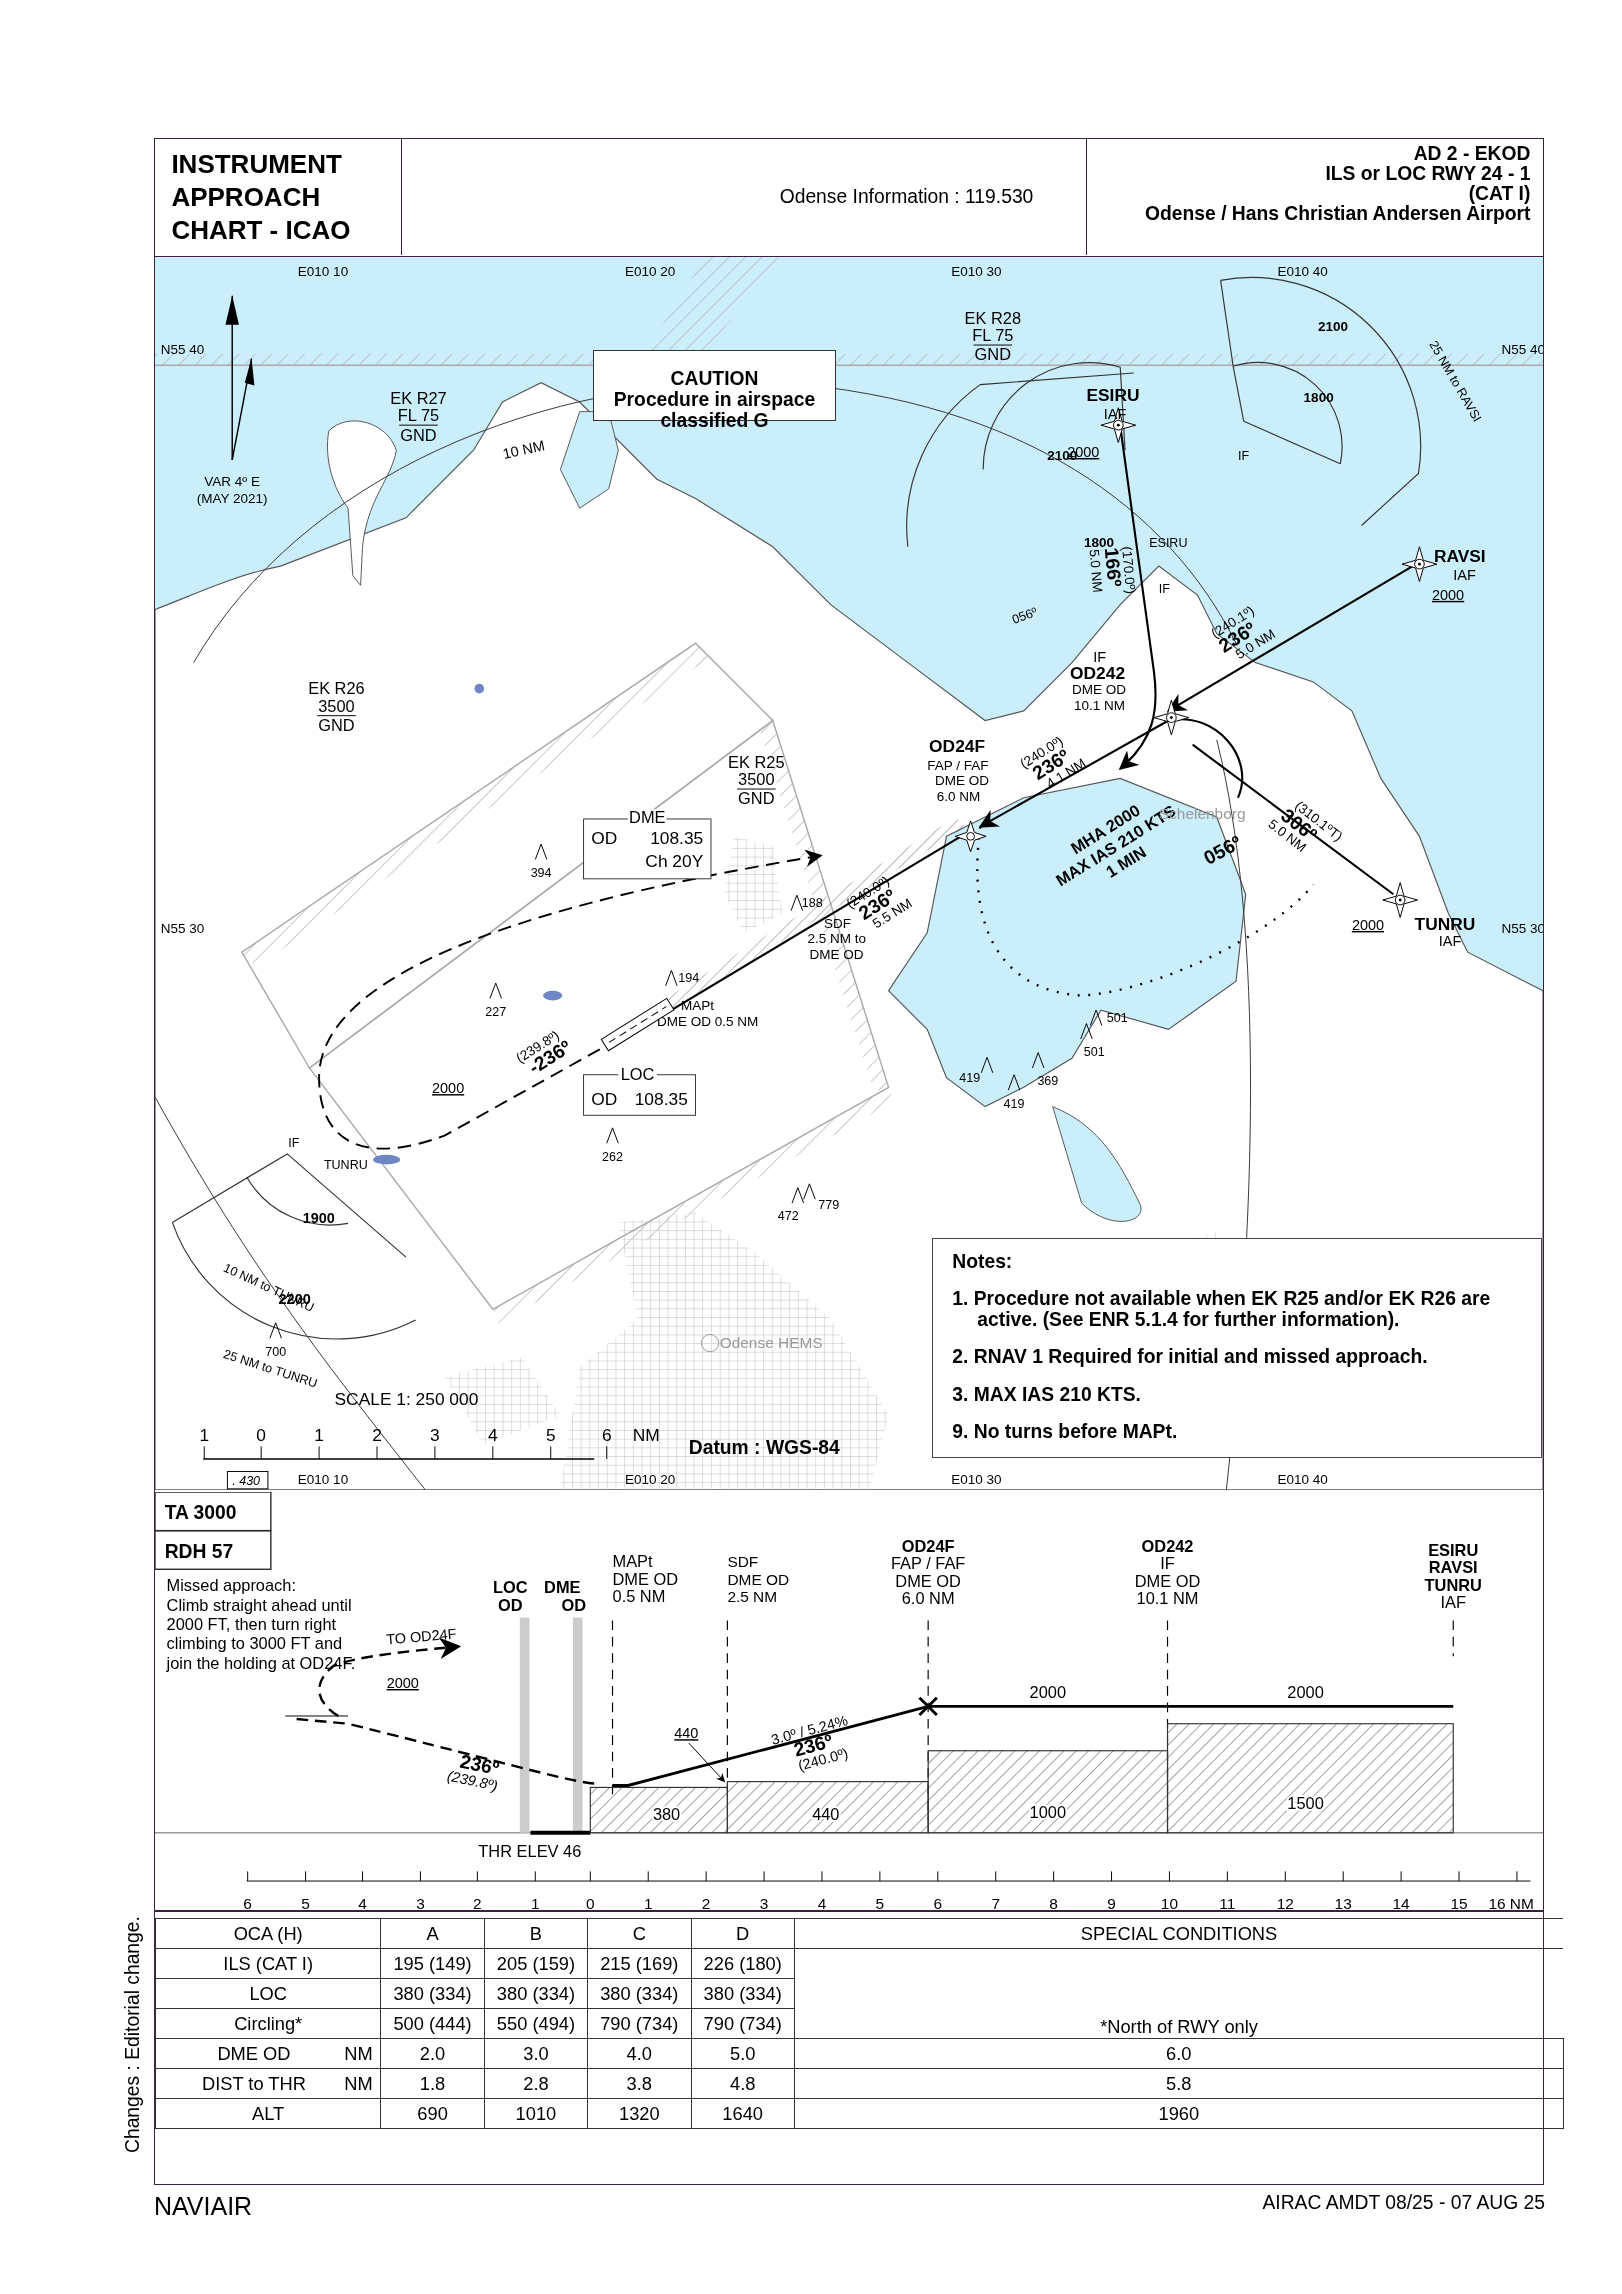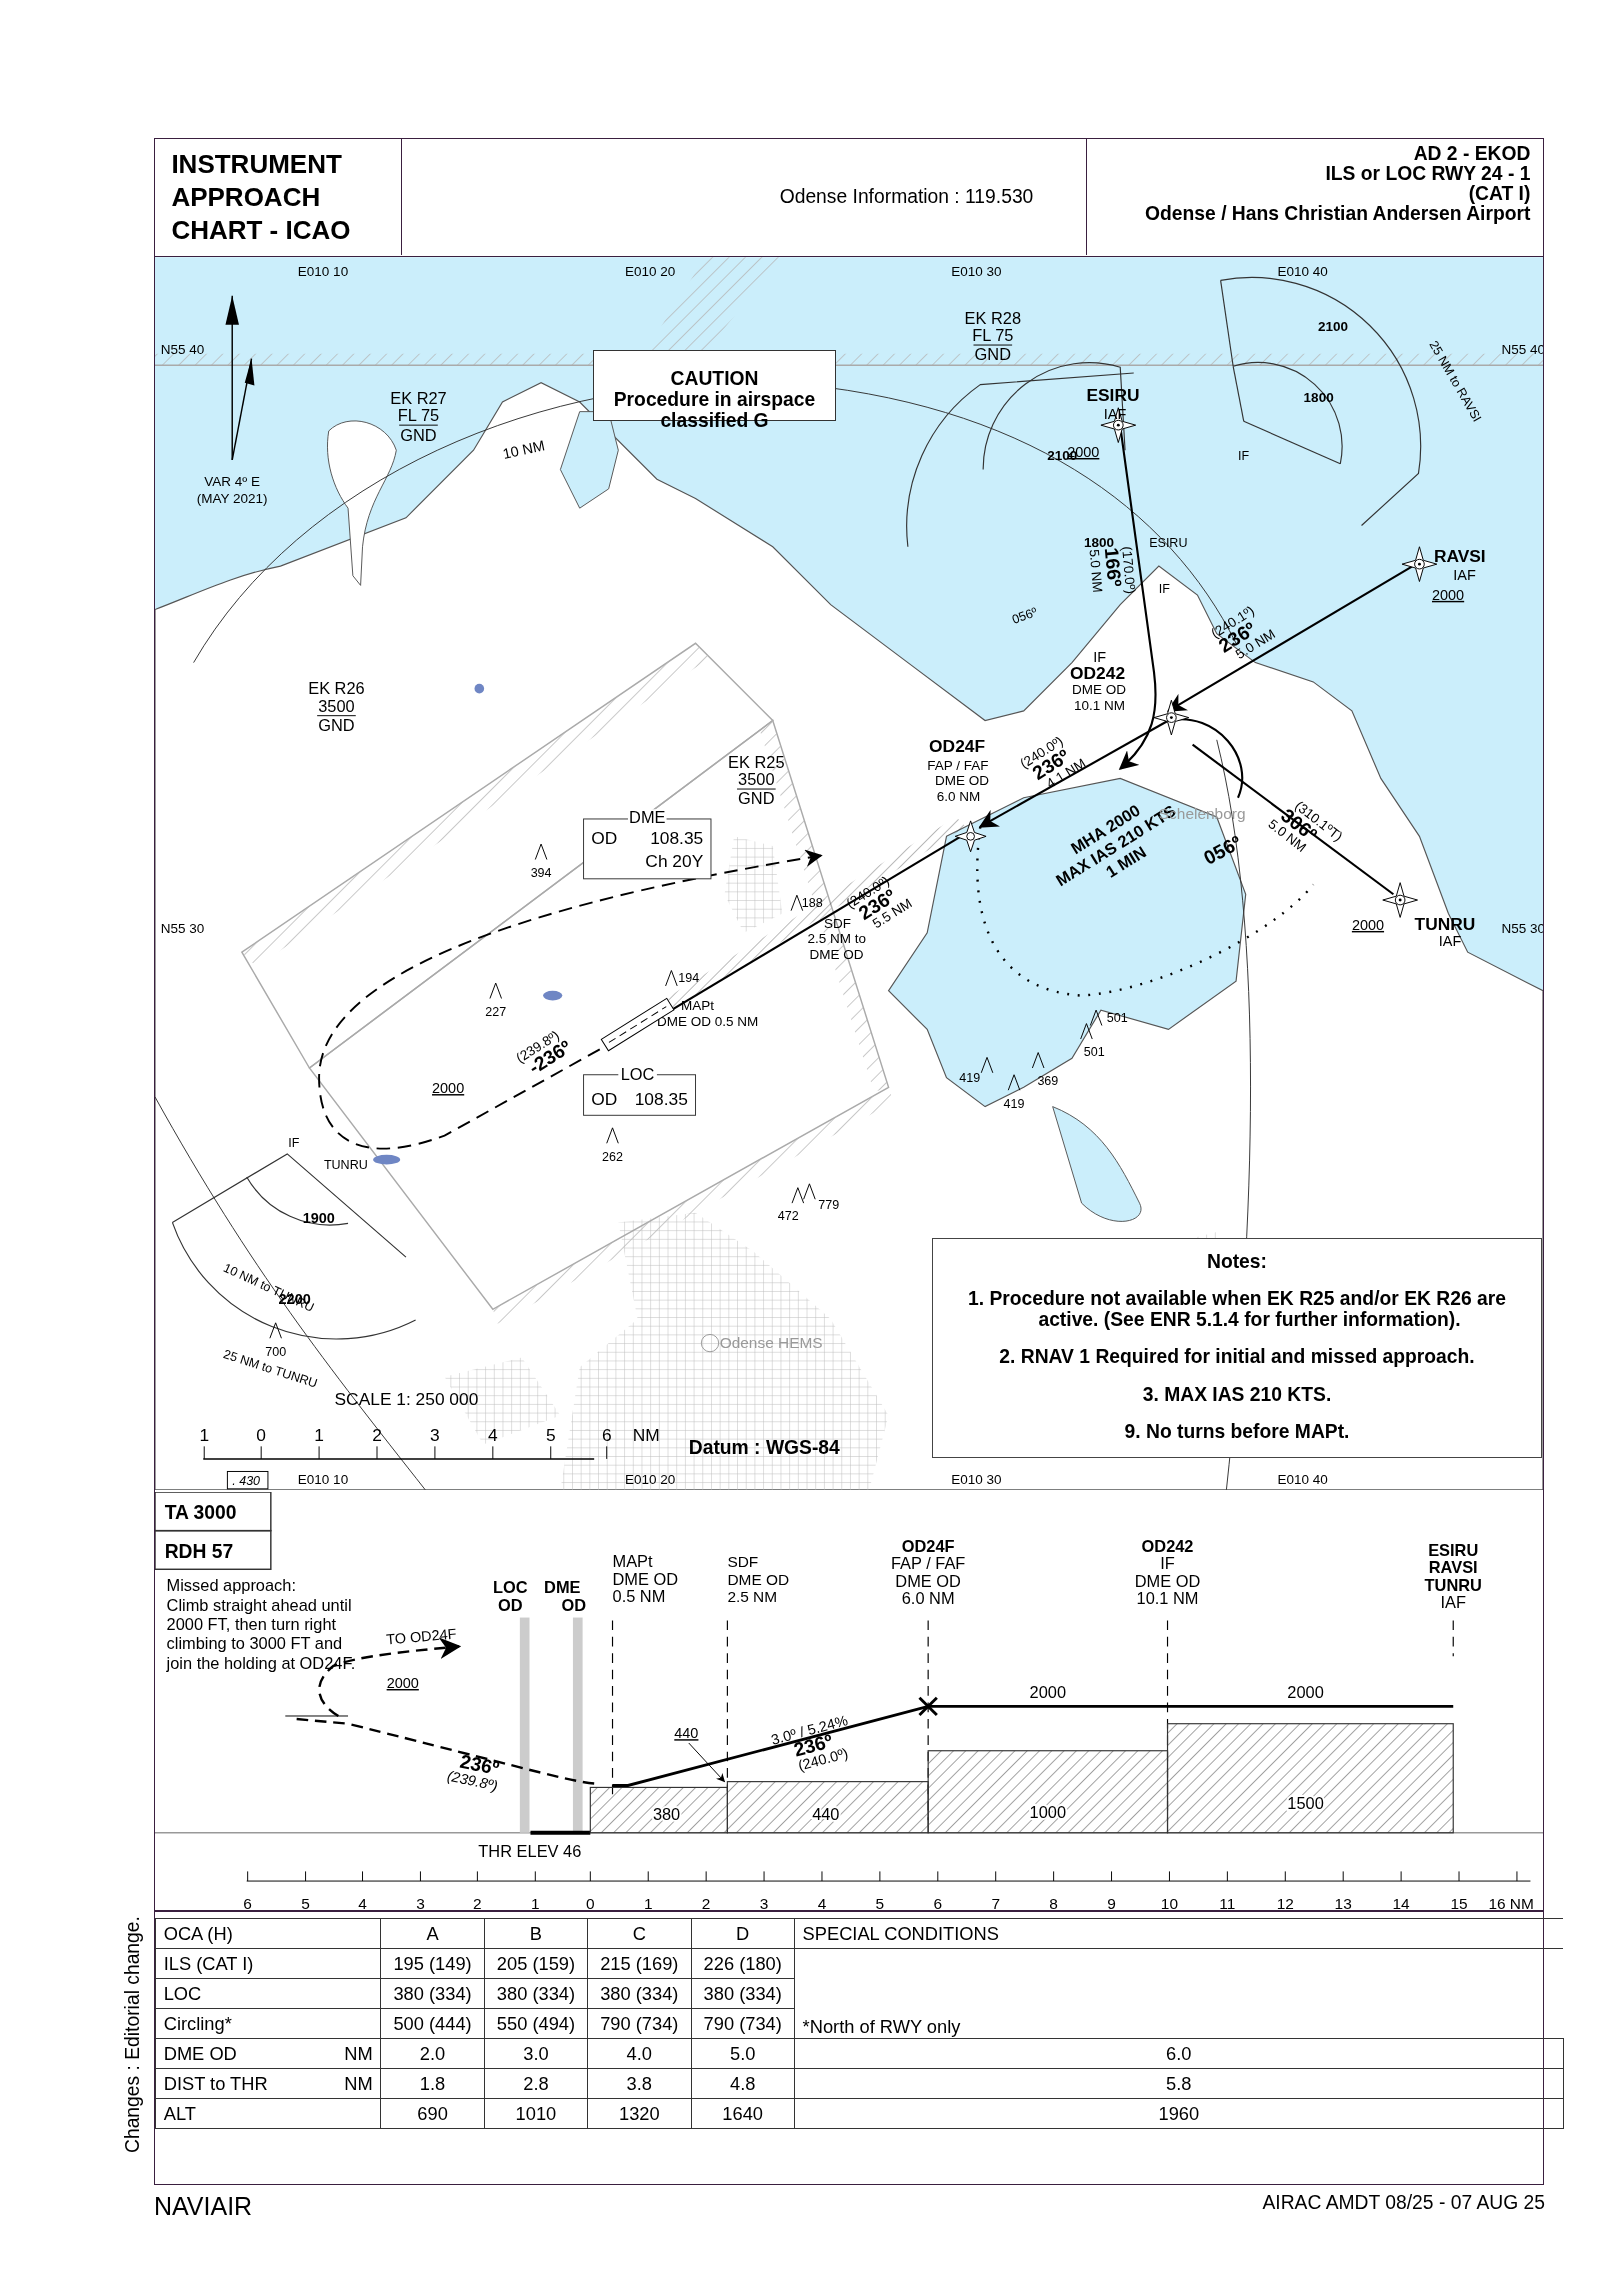--- a/index.html
+++ b/index.html
@@ -12,23 +12,23 @@
   .h-mid .t{position:absolute;left:0;top:0;width:100%;height:58px;border-bottom:1.9px solid #3a1f3f;box-sizing:border-box;padding:13.5px 13.5px;font-size:19.3px;}
   .h-mid .b{position:absolute;left:0;top:58px;width:100%;padding:5.8px 13.5px;font-size:19.3px;line-height:23px;}
   .h-info{left:573px;width:360px;display:flex;align-items:center;justify-content:center;font-size:19.3px;}
   .h-right{left:941px;width:447px;border-right:none;padding:5.8px 11.6px;text-align:right;font-weight:bold;font-size:19.3px;line-height:20px;}
   svg text{font-family:"Liberation Sans",sans-serif;}
   .map{position:absolute;left:155px;top:257px;width:1388px;height:1233px;}
   .prof{position:absolute;left:155px;top:1492px;width:1388px;height:420px;}
   .tbl{position:absolute;left:155px;top:1918px;}
   table.oca{border-collapse:collapse;font-size:18.3px;}
   table.oca td{border:1.4px solid #333;height:29px;padding:0 7.7px;text-align:center;white-space:nowrap;}
-  table.oca td.l{text-align:left;}
+  table.oca td.l{text-align:center;}
   .notes{position:absolute;left:932px;top:1238px;width:610px;height:220px;background:#fff;border:1.9px solid #444;box-sizing:border-box;padding:11.6px 19.3px;font-weight:bold;font-size:19.3px;line-height:21px;}
-  .notes p{margin:0 0 16.4px 0;text-align:center;}
+  .notes p{margin:0 0 16.4px 0;}
   .notes .ind{padding-left:25px;text-indent:-25px;}
   .footer-l{position:absolute;left:154px;top:2192px;font-size:25px;}
   .footer-r{position:absolute;right:77px;top:2192px;font-size:19.3px;}
   .side-note{position:absolute;left:122px;top:2153px;transform:rotate(-90deg);transform-origin:left top;font-size:19.3px;white-space:nowrap;}
   .caution{position:absolute;left:593px;top:350px;width:243px;height:71px;border:1.9px solid #333;background:#fff;box-sizing:border-box;text-align:center;font-weight:bold;font-size:19.3px;line-height:21px;padding-top:17px;}
 </style>
 </head>
 <body>
 
 <div class="frame"></div>

